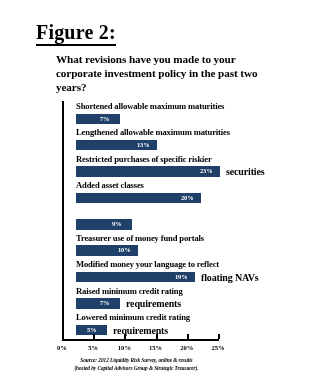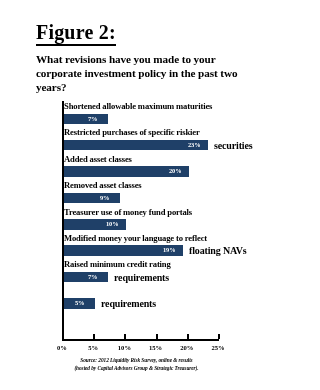--- a/index.html
+++ b/index.html
@@ -37,41 +37,42 @@
     border-bottom: 2px solid #000;
     padding-bottom: 1px;
   }
   .fig-question {
     margin-top: 6px;
     font-size: 11.2px;
     font-weight: bold;
     line-height: 1.26;
     letter-spacing: -0.1px;
     width: 208px;
+    margin-left: 20px;
   }
 
   
   .plot {
     position: absolute;
     left: 0;
     top: 101px;
     width: 273px;
     height: 245px;
   }
   .axis-line {
     position: absolute;
     left: 62px;
     top: 0px;
     width: 2px;
     height: 238px;
     background: #000000;
   }
   .rows {
     position: absolute;
-    left: 0;
+    left: 12px;
     top: 0;
     width: 273px;
   }
   .row {
     position: relative;
     height: 26.4px;
   }
   .cat-label {
     position: absolute;
     left: 64px;
@@ -176,36 +177,42 @@
     <div class="axis-line"></div>
     <div class="rows" id="rows">
         <div class="row">
           <div class="cat-label">Shortened allowable maximum maturities</div>
           <div class="bar-track">
             <div class="bar" style="width: 44px; background: rgb(31, 64, 104);"></div>
             <div class="bar-value" style="left: 24px;">7%</div>
           </div>
         </div>
         <div class="row">
+          <div class="cat-label">Lengthened allowable maximum maturities</div>
+          <div class="bar-track">
+            <div class="bar" style="width: 81px; background: rgb(31, 64, 104);"></div>
+            <div class="bar-value" style="left: 61px;">13%</div>
+          </div>
+        </div>
+        <div class="row">
           <div class="cat-label">Restricted purchases of specific riskier</div>
           <div class="bar-track">
             <div class="bar" style="width: 144px; background: rgb(31, 64, 104);"></div>
             <div class="bar-value" style="left: 124px;">23%</div>
           </div>
           <div class="cont-text" style="left: 214px;">securities</div>
         </div>
         <div class="row">
           <div class="cat-label">Added asset classes</div>
           <div class="bar-track">
             <div class="bar" style="width: 125px; background: rgb(31, 64, 104);"></div>
             <div class="bar-value" style="left: 105px;">20%</div>
           </div>
         </div>
         <div class="row">
-          <div class="cat-label">Removed asset classes</div>
           <div class="bar-track">
             <div class="bar" style="width: 56px; background: rgb(31, 64, 104);"></div>
             <div class="bar-value" style="left: 36px;">9%</div>
           </div>
         </div>
         <div class="row">
           <div class="cat-label">Treasurer use of money fund portals</div>
           <div class="bar-track">
             <div class="bar" style="width: 62px; background: rgb(31, 64, 104);"></div>
             <div class="bar-value" style="left: 42px;">10%</div>
@@ -221,20 +228,21 @@
         </div>
         <div class="row">
           <div class="cat-label">Raised minimum credit rating</div>
           <div class="bar-track">
             <div class="bar" style="width: 44px; background: rgb(31, 64, 104);"></div>
             <div class="bar-value" style="left: 24px;">7%</div>
           </div>
           <div class="cont-text" style="left: 114px;">requirements</div>
         </div>
         <div class="row">
+          <div class="cat-label">Lowered minimum credit rating</div>
           <div class="bar-track">
             <div class="bar" style="width: 31px; background: rgb(31, 64, 104);"></div>
             <div class="bar-value" style="left: 11px;">5%</div>
           </div>
           <div class="cont-text" style="left: 101px;">requirements</div>
         </div>
       </div>
 
     <div class="xaxis">
       <div class="xaxis-line"></div>

